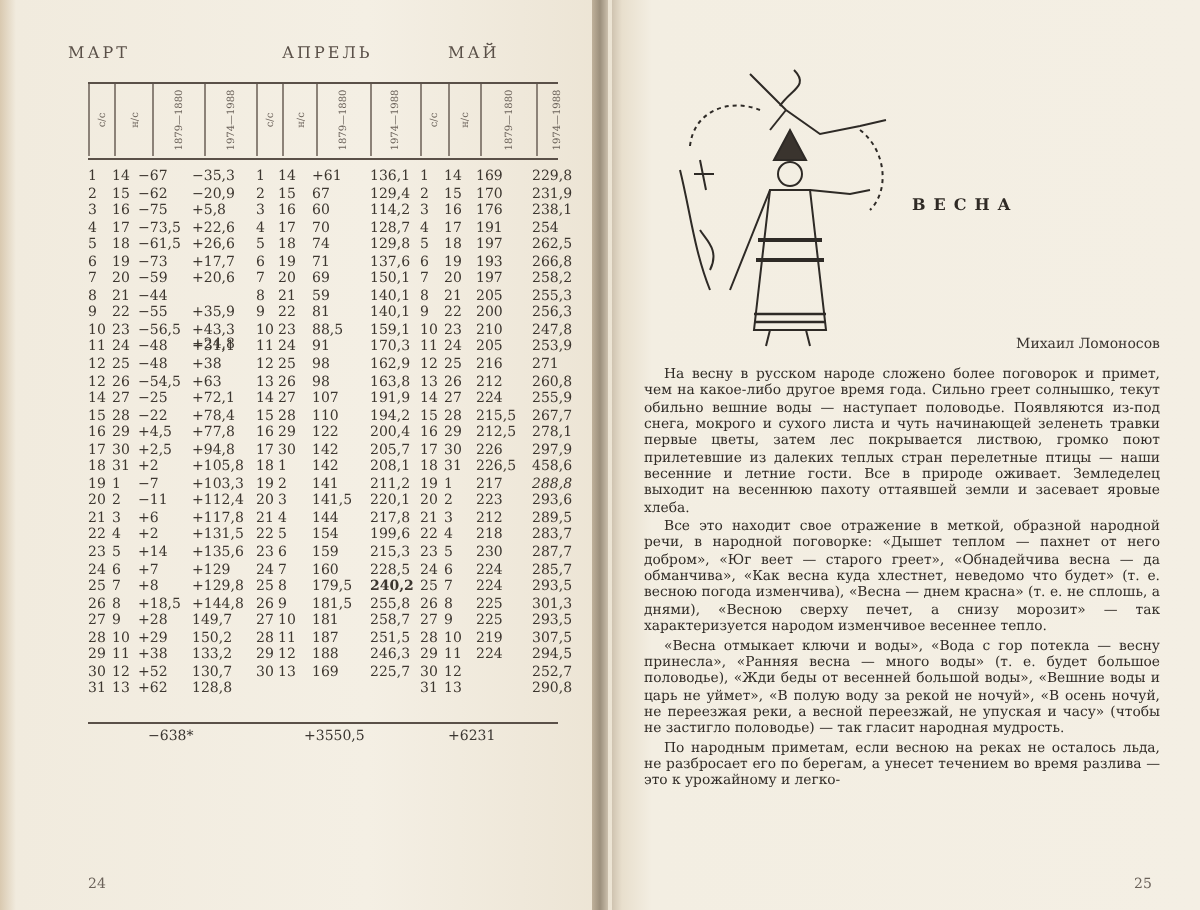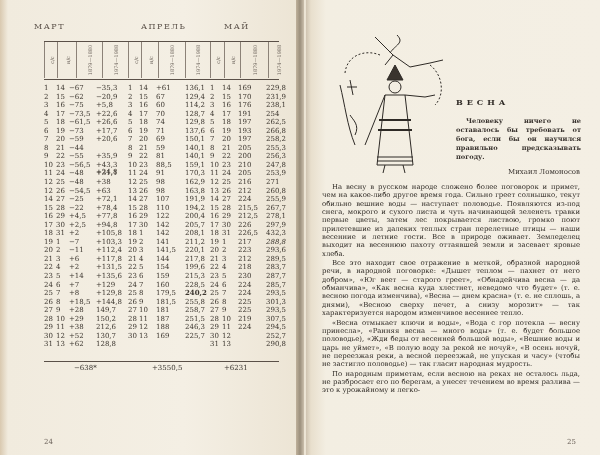--- a/index.html
+++ b/index.html
@@ -329,21 +329,21 @@
           <span style="left: 12px;">31</span>
           <span style="left: 25px;">+2</span>
           <span style="left: 52px;">+105,8</span>
           <span style="left: 84px;">18</span>
           <span style="left: 95px;">1</span>
           <span style="left: 112px;">142</span>
           <span style="left: 141px;">208,1</span>
           <span style="left: 166px;">18</span>
           <span style="left: 178px;">31</span>
           <span style="left: 194px;">226,5</span>
-          <span style="left: 222px;">432,3</span>
+          <span style="left: 222px;">458,6</span>
         </div>
         <div class="row">
           <span style="left: 0px;">19</span>
           <span style="left: 12px;">1</span>
           <span style="left: 25px;">−7</span>
           <span style="left: 52px;">+103,3</span>
           <span style="left: 84px;">19</span>
           <span style="left: 95px;">2</span>
           <span style="left: 112px;">141</span>
           <span style="left: 141px;">211,2</span>
@@ -475,21 +475,21 @@
           <span style="left: 141px;">251,5</span>
           <span style="left: 166px;">28</span>
           <span style="left: 178px;">10</span>
           <span style="left: 194px;">219</span>
           <span style="left: 222px;">307,5</span>
         </div>
         <div class="row">
           <span style="left: 0px;">29</span>
           <span style="left: 12px;">11</span>
           <span style="left: 25px;">+38</span>
-          <span style="left: 52px;">212,6</span>
+          <span style="left: 52px;">133,2</span>
           <span style="left: 84px;">29</span>
           <span style="left: 95px;">12</span>
           <span style="left: 112px;">188</span>
           <span style="left: 141px;">246,3</span>
           <span style="left: 166px;">29</span>
           <span style="left: 178px;">11</span>
           <span style="left: 194px;">224</span>
           <span style="left: 222px;">294,5</span>
         </div>
         <div class="row">
@@ -551,21 +551,20 @@
       <path d="M50 70 L70 70 L78 140 L42 140 Z"></path>
       <path d="M44 95 L76 95 M43 105 L77 105" stroke-width="2"></path>
       <path d="M42 132 L78 132 M42 136 L78 136" stroke-width="1.2"></path>
       <path d="M50 140 L48 148 M68 140 L70 148"></path>
       <path d="M20 110 C25 100, 18 95, 15 90"></path>
       <path d="M15 55 L18 70 M12 62 L22 62"></path>
     </g>
   </svg>
 
   <div class="title">ВЕСНА</div>
-  <div class="epigraph">Человеку ничего не оставалось бы требовать от бога, если бы он научился правильно предсказывать погоду.</div>
   <div class="author">Михаил Ломоносов</div>
 
   <div class="body-text">
     <p>На весну в русском народе сложено более поговорок и примет, чем на какое-либо другое время года. Сильно греет солнышко, текут обильно вешние воды — наступает половодье. Появляются из-под снега, мокрого и сухого листа и чуть начинающей зеленеть травки первые цветы, затем лес покрывается листвою, громко поют прилетевшие из далеких теплых стран перелетные птицы — наши весенние и летние гости. Все в природе оживает. Земледелец выходит на весеннюю пахоту оттаявшей земли и засевает яровые хлеба.</p>
     <p>Все это находит свое отражение в меткой, образной народной речи, в народной поговорке: «Дышет теплом — пахнет от него добром», «Юг веет — старого греет», «Обнадейчива весна — да обманчива», «Как весна куда хлестнет, неведомо что будет» (т. е. весною погода изменчива), «Весна — днем красна» (т. е. не сплошь, а днями), «Весною сверху печет, а снизу морозит» — так характеризуется народом изменчивое весеннее тепло.</p>
     <p>«Весна отмыкает ключи и воды», «Вода с гор потекла — весну принесла», «Ранняя весна — много воды» (т. е. будет большое половодье), «Жди беды от весенней большой воды», «Вешние воды и царь не уймет», «В полую воду за рекой не ночуй», «В осень ночуй, не переезжая реки, а весной переезжай, не упуская и часу» (чтобы не застигло половодье) — так гласит народная мудрость.</p>
     <p>По народным приметам, если весною на реках не осталось льда, не разбросает его по берегам, а унесет течением во время разлива — это к урожайному и легко-</p>
   </div>
   <div class="pnum" style="left:567px;top:438px">25</div>
 </div>

